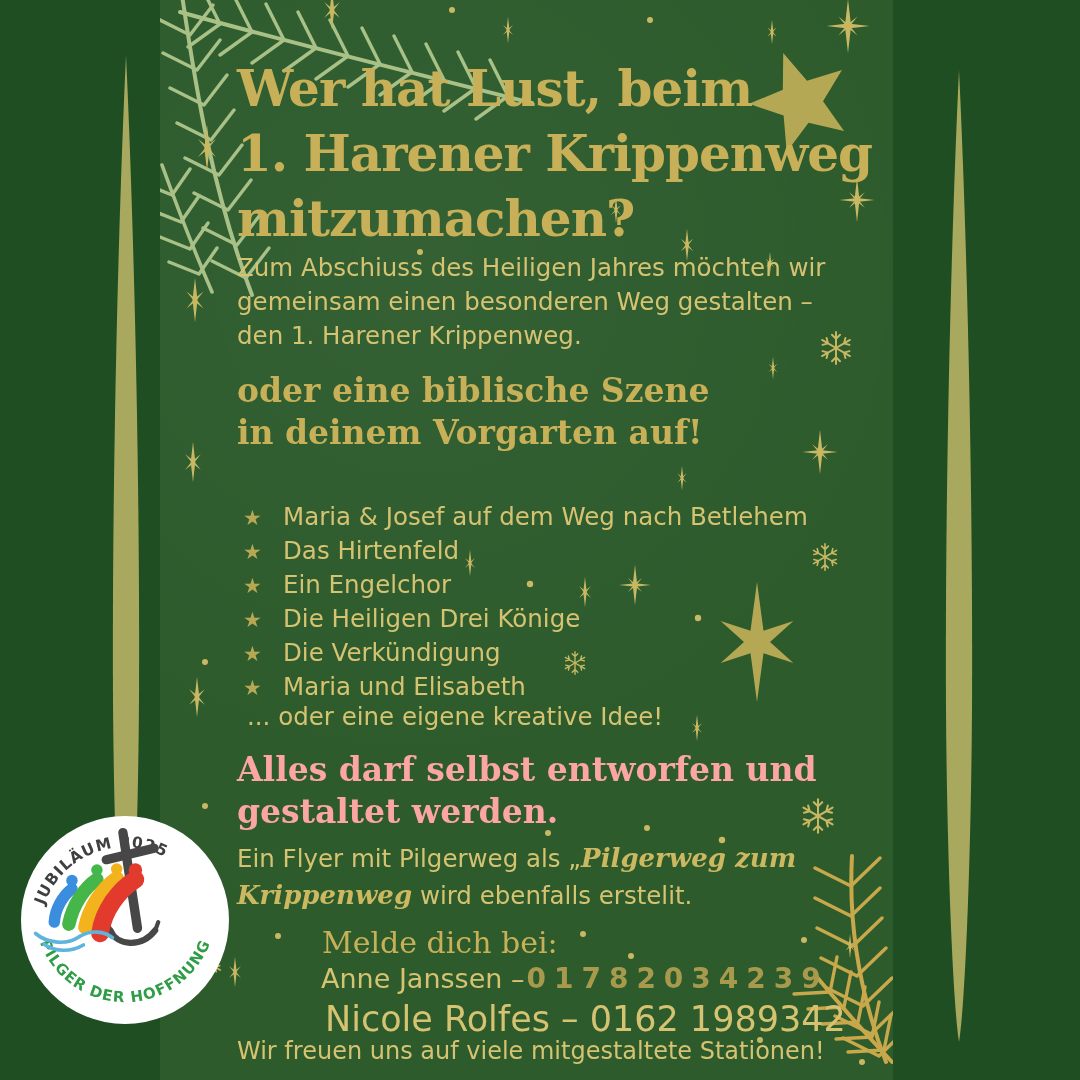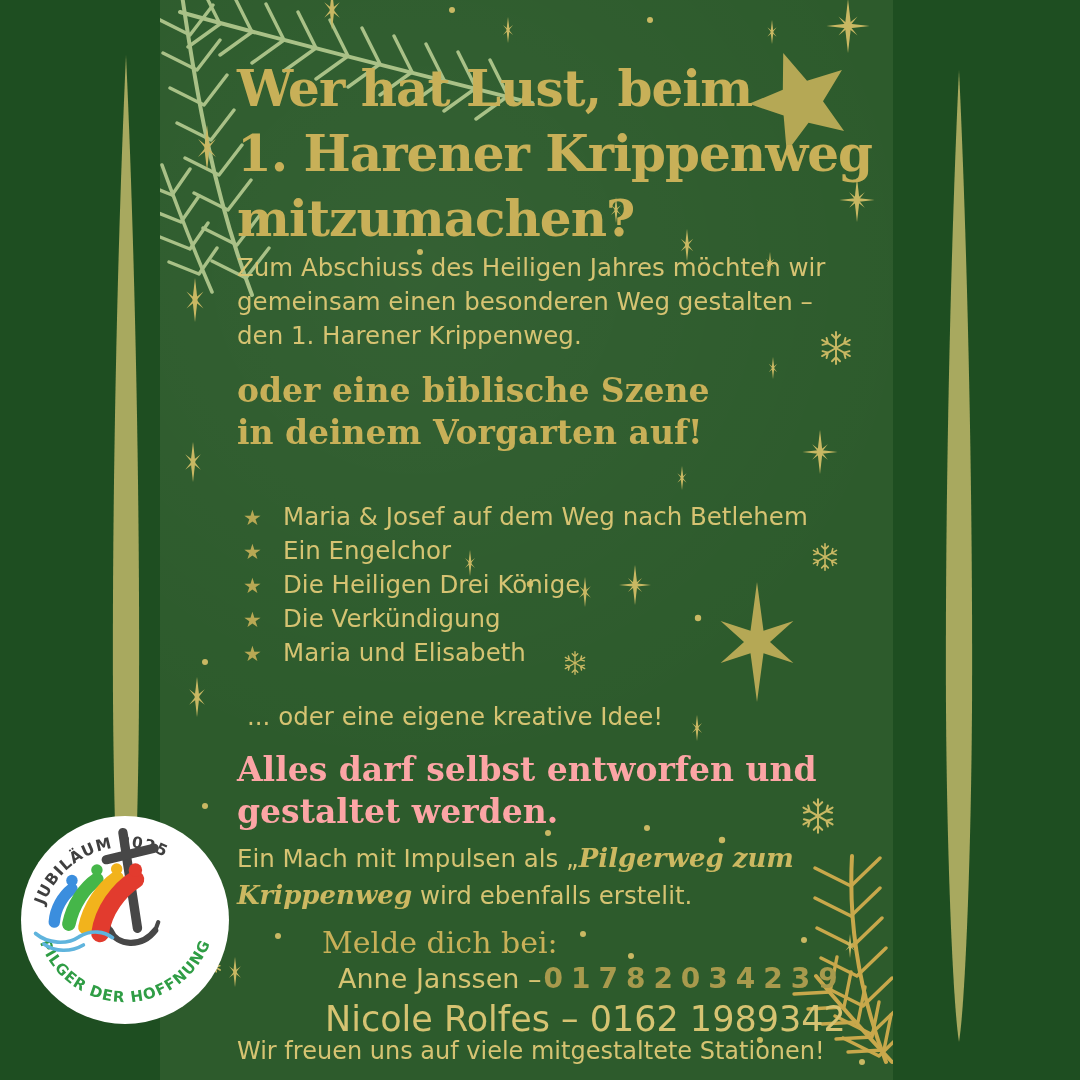--- a/index.html
+++ b/index.html
@@ -18,21 +18,21 @@
   .brow{height:34px;}
   .bstar{display:inline-block;width:40px;color:#b8a854;font-size:21px;}
   .extra{left:247px;top:702px;font-size:24.5px;white-space:nowrap;}
   .h3{left:237px;top:749px;font-family:"DejaVu Serif",serif;font-weight:bold;
       font-size:33px;line-height:42px;color:#fca5a5;white-space:nowrap;}
   .note{left:237px;top:840px;font-size:24.5px;line-height:36px;white-space:nowrap;}
   .note .it{font-family:"DejaVu Serif",serif;font-style:italic;font-weight:bold;
             font-size:26px;color:#ccb861;}
   .melde{left:322px;top:925px;font-family:"DejaVu Serif",serif;font-weight:normal;
          font-size:30px;color:#c8b058;white-space:nowrap;}
-  .anne{left:338px;top:962px;font-size:27px;white-space:nowrap;}
+  .anne{left:321px;top:962px;font-size:27px;white-space:nowrap;}
   .phone{font-weight:bold;font-size:28px;letter-spacing:8px;color:#a89a4d;margin-left:2px;}
   .nicole{left:325px;top:999px;font-size:35px;white-space:nowrap;}
   .closing{left:237px;top:1037px;font-size:24px;white-space:nowrap;}
   .logo{position:absolute;left:21px;top:816px;width:208px;height:208px;}
 </style>
 </head>
 <body>
 
 <div class="flyer"></div>
 
@@ -167,35 +167,36 @@
   <div>den 1. Harener Krippenweg.</div>
 </div>
 
 <div class="txt h2">
   <div>oder eine biblische Szene</div>
   <div>in deinem Vorgarten auf!</div>
 </div>
 
 <div class="txt bullets">
   <div class="brow"><span class="bstar">★</span><span>Maria &amp; Josef auf dem Weg nach Betlehem</span></div>
+  <div class="brow"><span class="bstar">★</span><span>Das Hirtenfeld</span></div>
   <div class="brow"><span class="bstar">★</span><span>Ein Engelchor</span></div>
   <div class="brow"><span class="bstar">★</span><span>Die Heiligen Drei Könige</span></div>
   <div class="brow"><span class="bstar">★</span><span>Die Verkündigung</span></div>
   <div class="brow"><span class="bstar">★</span><span>Maria und Elisabeth</span></div>
 </div>
 
 <div class="txt extra">... oder eine eigene kreative Idee!</div>
 
 <div class="txt h3">
   <div>Alles darf selbst entworfen und</div>
   <div>gestaltet werden.</div>
 </div>
 
 <div class="txt note">
-  <div><span>Ein Mach mit Impulsen als „</span><span class="it">Pilgerweg zum</span></div>
+  <div><span>Ein Flyer mit Pilgerweg als „</span><span class="it">Pilgerweg zum</span></div>
   <div><span class="it">Krippenweg</span><span> wird ebenfalls erstelit.</span></div>
 </div>
 
 <div class="txt melde">Melde dich bei:</div>
 <div class="txt anne">
   <span>Anne Janssen –</span><span class="phone">01782034239</span>
 </div>
 <div class="txt nicole">Nicole Rolfes  –  0162 1989342</div>
 <div class="txt closing">Wir freuen uns auf viele mitgestaltete Stationen!</div>
 

